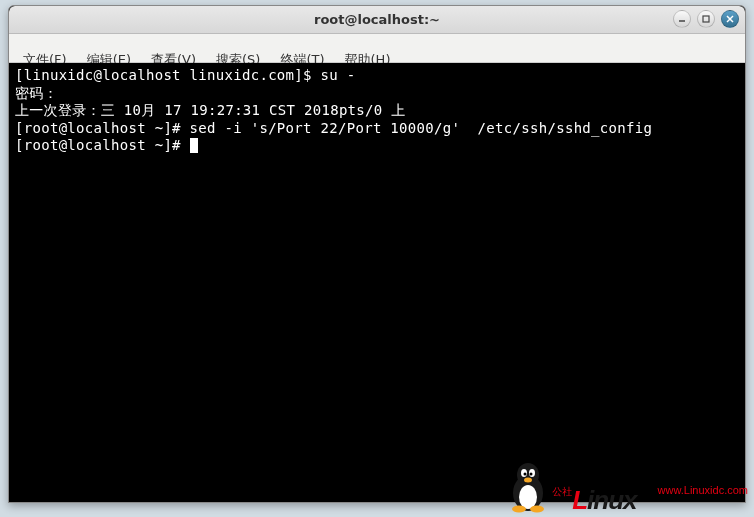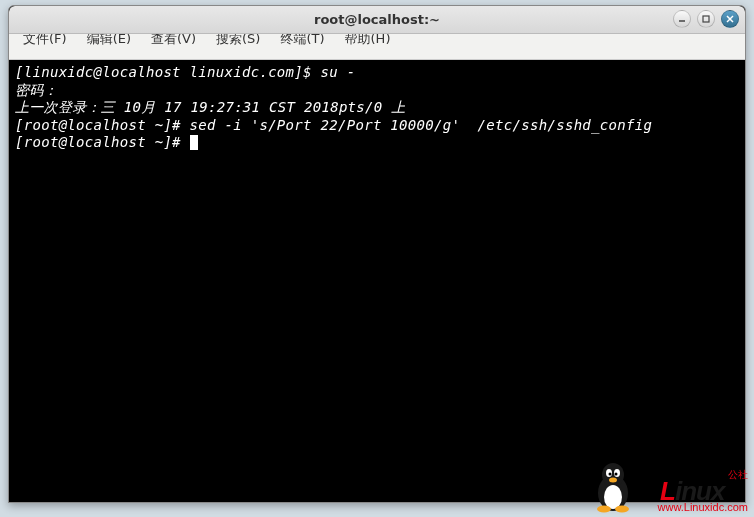--- a/index.html
+++ b/index.html
@@ -61,42 +61,41 @@
       border: 1px solid rgba(0,0,0,0.2);
     }
     .win-btn.min { background: linear-gradient(#fafafa,#d5d5d5); color:#444; }
     .win-btn.max { background: linear-gradient(#fafafa,#d5d5d5); color:#444; }
     .win-btn.close { background: linear-gradient(#5aa0c8,#357090); color:#fff; }
     .menubar {
       height: 26px;
       background: #f2f2f0;
       border-bottom: 1px solid #ccc;
       display: flex;
-      align-items: flex-end;
-      padding: 8px 6px;
+      align-items: flex-start;
+      padding: 14px 6px;
       gap: 4px;
       font-size: 13px;
       color: #333;
     }
     .menu-item {
       padding: 3px 8px;
       cursor: pointer;
     }
     .terminal {
       flex: 1;
       background: #000;
       color: #fff;
       font-family: "DejaVu Sans Mono", "Courier New", monospace;
       font-size: 14px;
       line-height: 1.25;
       padding: 4px 6px;
       white-space: pre;
       overflow: hidden;
       letter-spacing: 0.3px;
-      font-style: italic;
     }
     .cursor {
       display: inline-block;
       width: 8px;
       height: 15px;
       background: #fff;
       vertical-align: text-bottom;
     }
     .watermark {
       position: absolute;
@@ -106,21 +105,21 @@
       align-items: flex-end;
       gap: 2px;
       pointer-events: none;
     }
     .penguin {
       width: 44px;
       height: 52px;
     }
     .wm-text {
       display: flex;
-      flex-direction: column;
+      flex-direction: row;
       line-height: 1;
     }
     .wm-logo {
       font-family: "Arial Black", sans-serif;
       font-size: 26px;
       font-weight: 900;
       font-style: italic;
       letter-spacing: -1px;
       text-align: center;
     }

